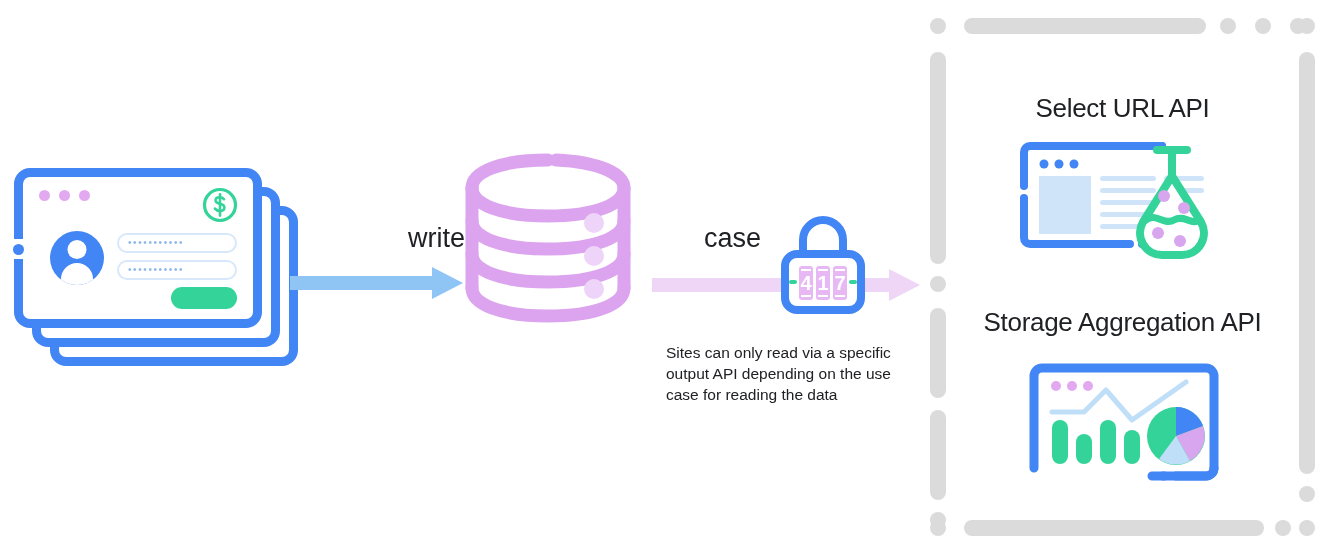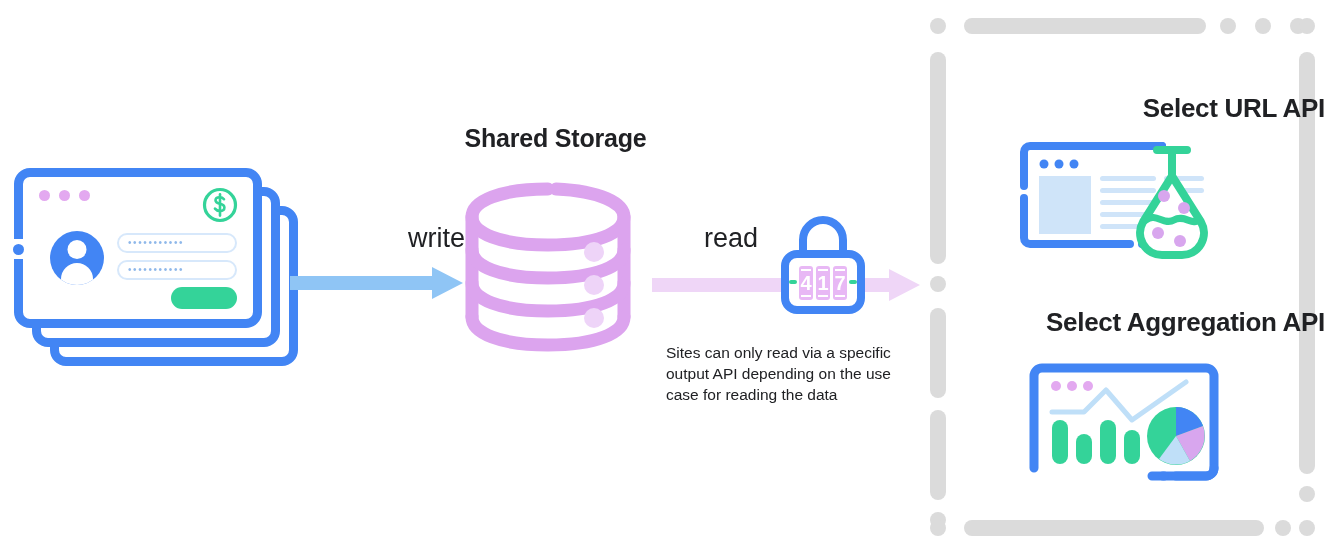--- a/index.html
+++ b/index.html
@@ -120,22 +120,22 @@
   }
 
   
   #right-panel { position: absolute; left: 920px; top: 10px; width: 405px; height: 536px; }
   .deco { position: absolute; background: #DBDBDB; }
   .deco-dot { border-radius: 50%; width: 16px; height: 16px; }
   .deco-bar-h { border-radius: 9px; height: 16px; }
   .deco-bar-v { border-radius: 9px; width: 16px; }
 
   .api-title {
-    position: absolute; width: 100%; text-align: right;
-    font-size: 26px; font-weight: 700; color: #202124; letter-spacing: -0.3px;
+    position: absolute; width: 100%; text-align: center;
+    font-size: 26px; font-weight: 400; color: #202124; letter-spacing: -0.3px;
   }
   #select-url-title { top: 83px; }
   #private-agg-title { top: 297px; }
 
   #select-url-icon { position: absolute; left: 92px; top: 128px; width: 215px; height: 120px; }
   #private-agg-icon { position: absolute; left: 104px; top: 350px; width: 200px; height: 130px; }
 
   svg { display: block; overflow: visible; }
 </style>
 </head>
@@ -181,21 +181,20 @@
     <div class="flow-label">write</div>
     <div class="arrow-wrap">
       <svg width="175" height="34" viewBox="0 0 175 34">
         <path d="M0 10 h142 v-9 l31 16 -31 16 v-9 H0 Z" fill="#8FC5F5"></path>
         <rect x="0" y="10" width="10" height="14" rx="5" fill="#8FC5F5"></rect>
       </svg>
     </div>
   </div>
 
   <div id="shared-storage">
-    <div class="ss-title">Shared Storage</div>
     <div class="db-wrap">
       <svg width="200" height="200" viewBox="0 0 200 200">
         <g fill="none" stroke="#DCA4EE" stroke-width="13" stroke-linecap="round">
 
           <path d="M100 22 C 52 22 24 34 24 50 C 24 66 52 78 100 78 C 148 78 176 66 176 50 C 176 36 152 24 108 22"></path>
 
           <path d="M24 50 v100"></path>
           <path d="M176 50 v100"></path>
 
           <path d="M24 150 C 24 166 52 178 100 178 C 148 178 176 166 176 150"></path>
@@ -204,21 +203,21 @@
           <path d="M24 116 C 24 132 52 144 100 144 C 148 144 176 132 176 116"></path>
         </g>
         <circle cx="146" cy="85" r="10" fill="#EED4F8"></circle>
         <circle cx="146" cy="118" r="10" fill="#EED4F8"></circle>
         <circle cx="146" cy="151" r="10" fill="#EED4F8"></circle>
       </svg>
     </div>
   </div>
 
   <div id="read-block">
-    <div class="read-label">read</div>
+    <div class="read-label">case</div>
 
     <div class="read-arrow-wrap">
       <svg width="270" height="34" viewBox="0 0 270 34">
         <path d="M0 10 h237 v-9 l31 16 -31 16 v-9 H0 Z" fill="#EFD6F7"></path>
         <rect x="0" y="10" width="10" height="14" rx="5" fill="#EFD6F7"></rect>
       </svg>
     </div>
 
     <div class="lock-wrap">
       <svg width="92" height="105" viewBox="0 0 92 105">
@@ -305,21 +304,21 @@
           <path d="M145 12 h30 M160 12 v26 L189 84 a22 22 0 0 1 -19 33 h-20 a22 22 0 0 1 -19 -33 L160 38" fill="#ffffff" stroke="#34D399" stroke-width="8" stroke-linejoin="round" stroke-linecap="round"></path>
           <path d="M134 82 c 10 -8 18 6 28 0 c 10 -6 18 6 26 0" fill="none" stroke="#34D399" stroke-width="7" stroke-linecap="round"></path>
           <circle cx="152" cy="58" r="6" fill="#D8A6EE"></circle>
           <circle cx="172" cy="70" r="6" fill="#D8A6EE"></circle>
           <circle cx="146" cy="95" r="6" fill="#D8A6EE"></circle>
           <circle cx="168" cy="103" r="6" fill="#D8A6EE"></circle>
         </g>
       </svg>
     </div>
 
-    <div class="api-title" id="private-agg-title">Select Aggregation API</div>
+    <div class="api-title" id="private-agg-title">Storage Aggregation API</div>
 
     <div id="private-agg-icon">
       <svg width="200" height="130" viewBox="0 0 200 130">
 
         <g fill="none" stroke="#4285F4" stroke-width="9" stroke-linecap="round">
           <path d="M10 108 V16 a8 8 0 0 1 8 -8 H182 a8 8 0 0 1 8 8 V108 a8 8 0 0 1 -8 8 H128"></path>
           <path d="M139 116 h1"></path>
           <path d="M152 116 h30 a8 8 0 0 0 8 -8"></path>
         </g>
 

